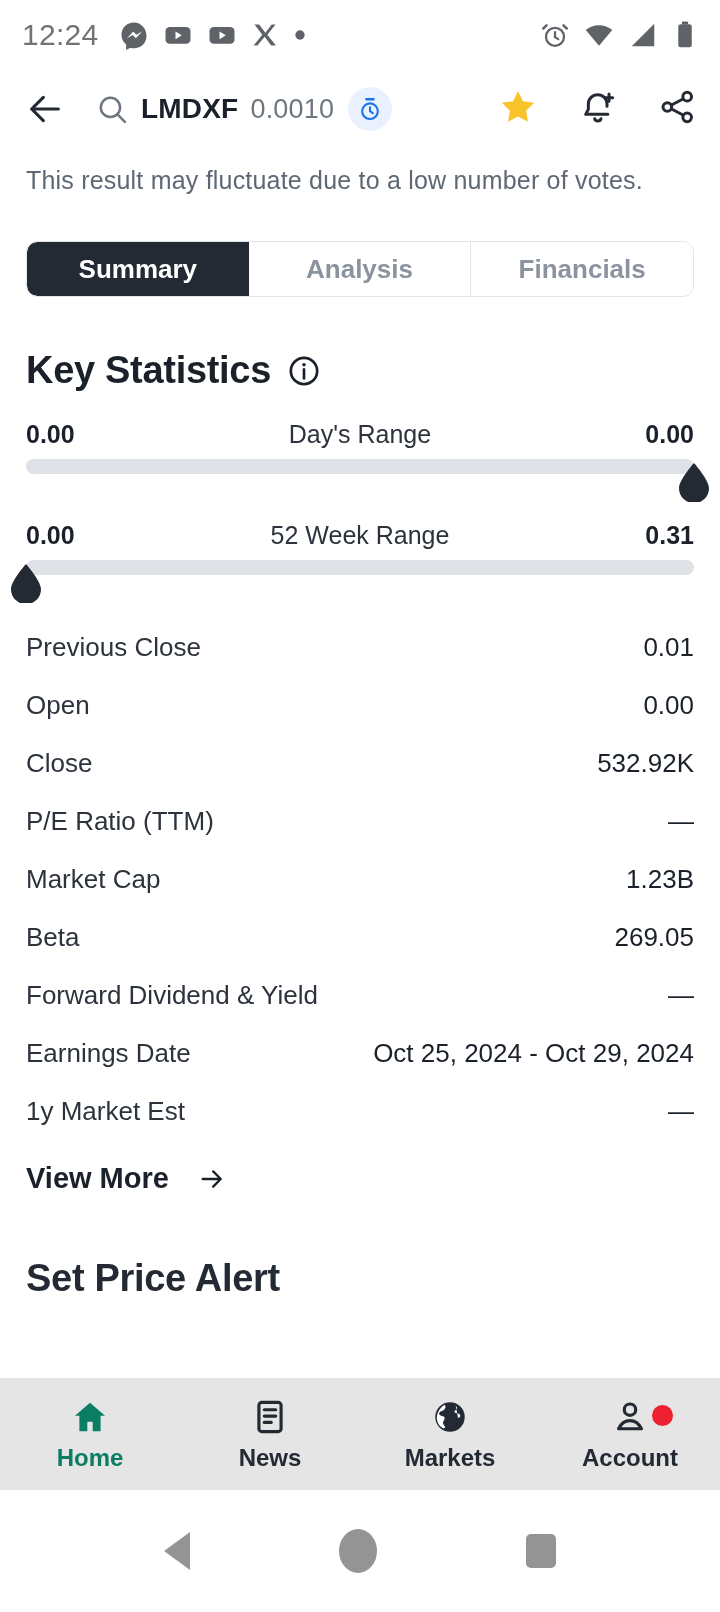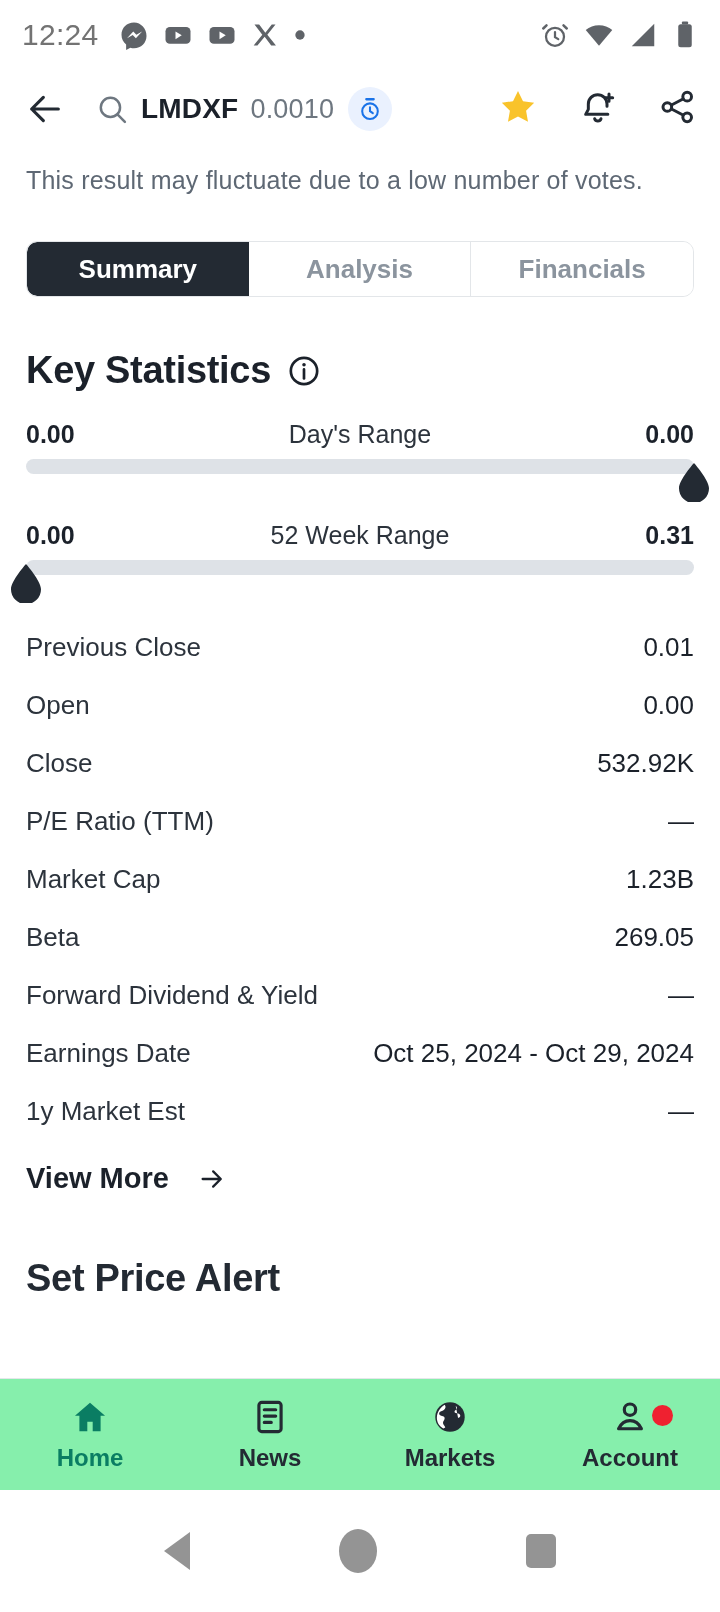--- a/index.html
+++ b/index.html
@@ -133,21 +133,21 @@
     margin:62px 26px 0 26px;
     font-size:38px; font-weight:bold; color:#232a33;
     letter-spacing:-0.3px;
   }
 
   
   .bottomnav {
     position:absolute; left:0; right:0; bottom:122px;
     height:112px;
     border-top:1px solid #e4e7ea;
-    background:#86efac;
+    background:#e5e5e5;
     display:flex;
   }
   .navitem {
     flex:1; display:flex; flex-direction:column;
     align-items:center; justify-content:center; gap:8px;
     position:relative;
   }
   .navlabel { font-size:24px; font-weight:bold; color:#232a33; }
   .navitem.active .navlabel { color:#0a7d63; }
   .badge-dot {

